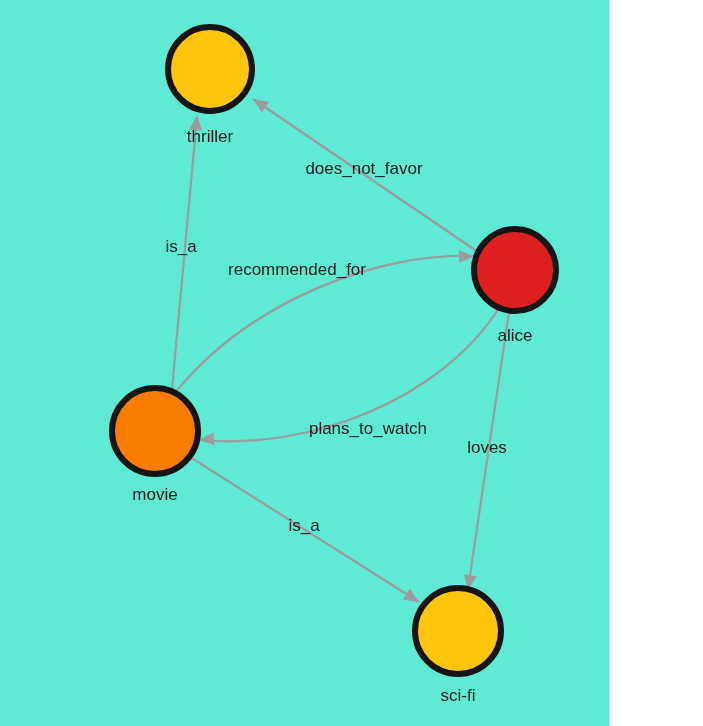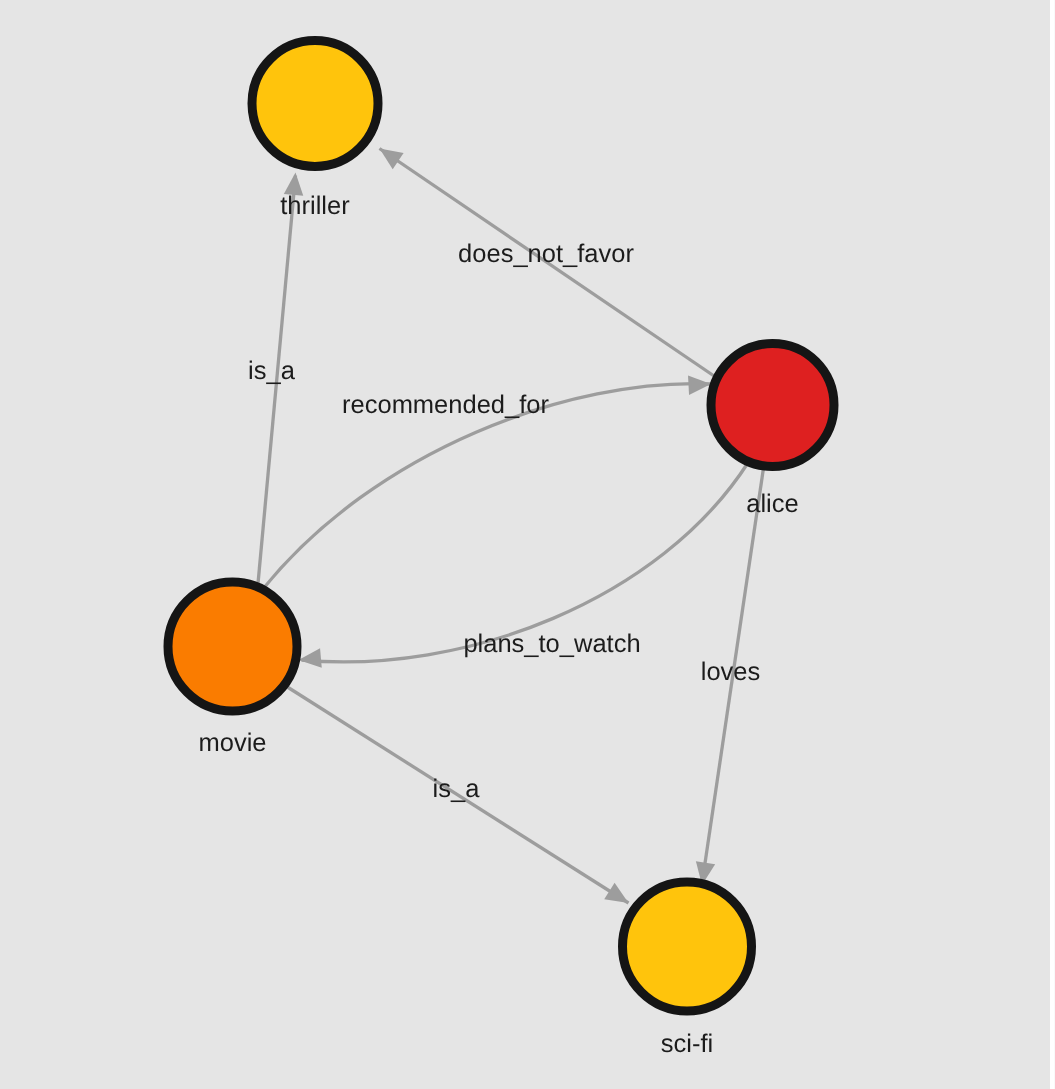--- a/index.html
+++ b/index.html
@@ -8,23 +8,23 @@
     background: #ffffff;
   }
   body {
     width: 703px;
     height: 726px;
     font-family: "Liberation Sans", sans-serif;
     overflow: hidden;
   }
   #graph-canvas {
     position: relative;
-    width: 700px;
+    width: 609px;
     height: 726px;
-    background: #e5e5e5;
+    background: #5eead4;
   }
   svg.graph-svg {
     position: absolute;
     top: 0;
     left: 0;
     width: 703px;
     height: 726px;
     display: block;
   }
   .node-circle {

